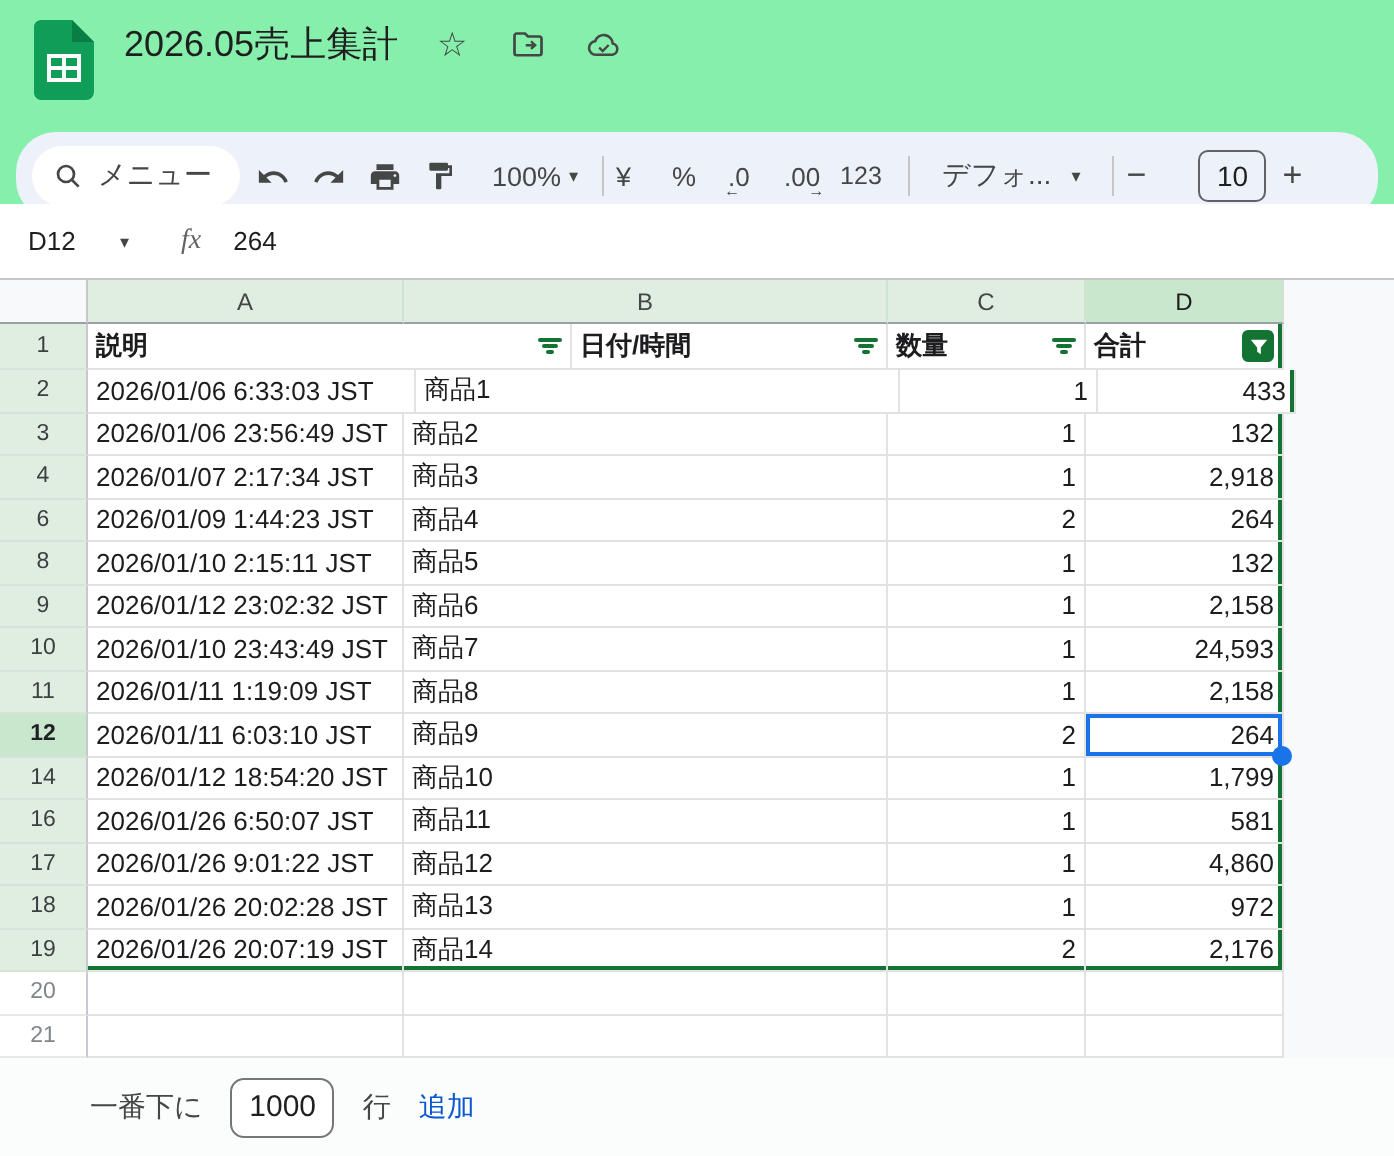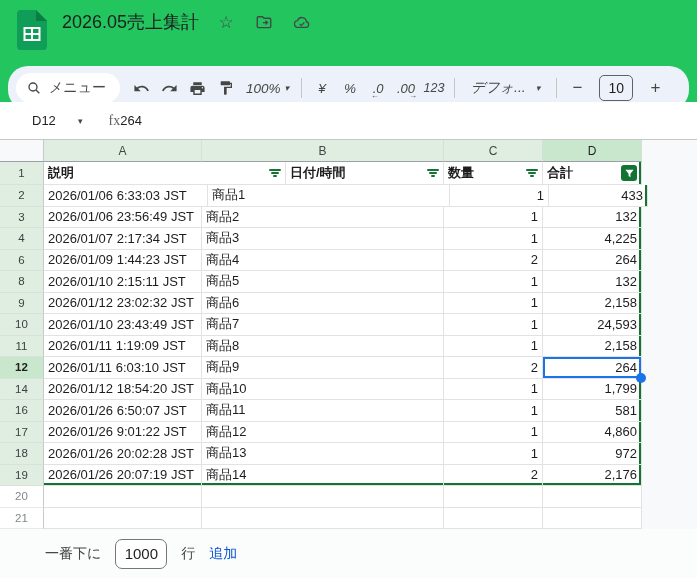--- a/index.html
+++ b/index.html
@@ -1,50 +1,50 @@
 <!DOCTYPE html>
 <html><head>
 <meta charset="utf-8">
 <style>
   * { box-sizing: border-box; margin: 0; padding: 0; }
   html,body { background:#fff; }
   .screen {
     position: relative; width: 697px; height: 578px; overflow: hidden;
-    background:#22c55e; font-family:"Liberation Sans", sans-serif; color:#1f1f1f;
+    background:#86efac; font-family:"Liberation Sans", sans-serif; color:#1f1f1f;
   }
   
   .logo { position:absolute; left:17px; top:10px; width:30px; height:40px; }
   .titlebar { height:36px; display:flex; align-items:center; padding-left:62px; padding-top:8px; }
   .doc-title { font-size:18px; color:#1f1f1f; white-space:nowrap; }
   .title-icons { display:flex; align-items:center; gap:20px; margin-left:18px; color:#444746; }
   .title-icons .ticon { width:18px; height:18px; display:flex; align-items:center; justify-content:center; font-size:17px; color:#444746; }
   
   .menubar { height:26px; display:flex; align-items:center; padding-left:56px; }
   
   .toolbar-wrap { height:40px; padding:4px 8px 0; }
   .toolbar { height:44px; background:#edf2fa; border-radius:20px; display:flex; align-items:center; padding:0 8px; }
   .searchbox { height:30px; background:#fff; border-radius:16px; display:flex; align-items:center; gap:7px; padding:0 14px 0 10px; margin-right:8px; }
   .searchbox span { font-size:14px; color:#444746; }
-  .tbtn { min-width:28px; height:28px; display:flex; align-items:center; justify-content:center; border:none; background:transparent; color:#444746; border-radius:4px; gap:4px; font-family:inherit;font-style:italic; }
+  .tbtn { min-width:28px; height:28px; display:flex; align-items:center; justify-content:flex-start; border:none; background:transparent; color:#444746; border-radius:4px; gap:4px; font-family:inherit; }
   .tbtn svg { display:block; }
   .ttext { font-size:13.5px; color:#444746; }
   .caret { font-size:9px; color:#444746; line-height:1; }
   .sep { width:1px; height:20px; background:#c4c7c5; margin:0 6px; }
   .dec { position:relative; font-size:13px; color:#444746; }
   .dec .deca { position:absolute; font-size:8px; bottom:-4px; }
   .dec .al { left:-2px; } .dec .ar { right:-2px; }
   .fmt123 { font-size:12.5px; letter-spacing:0; color:#444746; }
   .fontsel { display:flex; align-items:center; gap:10px; padding:0 10px; }
   .sizebox { width:34px; height:26px; border:1px solid #5f6368; border-radius:5px; display:flex; align-items:center; justify-content:center; font-size:14px; color:#1f1f1f; background:transparent; margin:0 8px; }
   .pm { font-size:17px; color:#444746; }
   
   .formulabar { height:38px; display:flex; align-items:center; padding-left:14px; border-bottom:1px solid #c7c7c7; background:#fff; }
-  .namebox { width:46px; font-size:13px; color:#1f1f1f;margin-left:18px; }
+  .namebox { width:46px; font-size:13px; color:#1f1f1f; }
   .nb-caret { font-size:9px; color:#444746; margin-right:26px; }
-  .fx { font-family:"Liberation Serif", serif; font-size:14px; color:#5f6368; }
+  .fx { font-family:"Liberation Serif", serif; font-style:italic; font-size:14px; color:#5f6368; margin-right:16px; }
   .fvalue { font-size:13px; color:#1f1f1f; }
   
   .grid { width:697px; }
   .colheaders { display:flex; height:22px; }
   .corner { width:44px; background:#f8f9fa; border-right:1px solid #c6cacd; border-bottom:1px solid #9aa0a6; }
   .colletter { height:22px; background:#e0eee1; border-right:1px solid #d0e2d2; border-bottom:1px solid #9aa0a6;
     display:flex; align-items:center; justify-content:center; font-size:12px; color:#444746; }
   .colletter.active { background:#c9e7cd; color:#1f1f1f; }
   .hfiller { flex:1; background:#f8f9fa; }
   .grow { display:flex; height:21.5px; }
@@ -246,21 +246,21 @@
           <div class="cell" style="width: 242px;">商品2</div>
           <div class="cell num" style="width: 99px;">1</div>
           <div class="cell num grR" style="width: 99px;">132</div>
           <div class="gfiller"></div>
         </div>
         <div class="grow">
           <div class="rowhdr">4</div>
           <div class="cell" style="width: 158px;">2026/01/07 2:17:34 JST</div>
           <div class="cell" style="width: 242px;">商品3</div>
           <div class="cell num" style="width: 99px;">1</div>
-          <div class="cell num grR" style="width: 99px;">4,225</div>
+          <div class="cell num grR" style="width: 99px;">2,918</div>
           <div class="gfiller"></div>
         </div>
         <div class="grow">
           <div class="rowhdr">6</div>
           <div class="cell" style="width: 158px;">2026/01/09 1:44:23 JST</div>
           <div class="cell" style="width: 242px;">商品4</div>
           <div class="cell num" style="width: 99px;">2</div>
           <div class="cell num grR" style="width: 99px;">264</div>
           <div class="gfiller"></div>
         </div>

